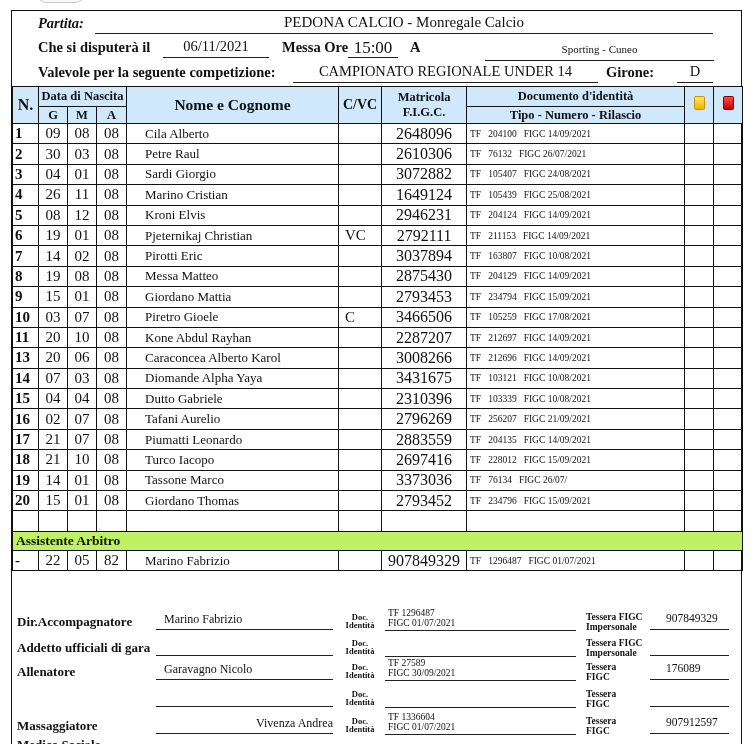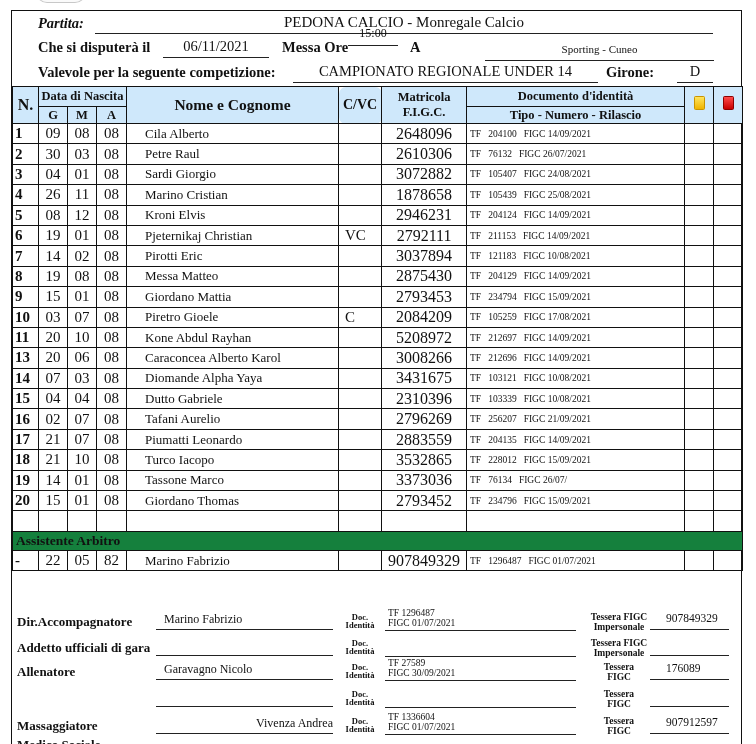--- a/index.html
+++ b/index.html
@@ -11,55 +11,55 @@
   .ul { position:absolute; border-bottom:1.3px solid #222; text-align:center; }
   table.main { position:absolute; left:12px; top:86px; border-collapse:collapse; table-layout:fixed; width:730px; }
   table.main td, table.main th { border:1.5px solid #111; padding:0; overflow:hidden; white-space:nowrap; }
   table.main th { background:#cfe8fb; font-weight:bold; }
   .h1 { height:20px; }
   .h2 { height:17px; }
   th.nhead { font-size:16px; }
   th.dn { font-size:12.5px; }
   th.gma { font-size:12.5px; }
   th.nome { font-size:15.5px; }
-  th.cvc { font-size:14px;border-radius:7px; }
+  th.cvc { font-size:14px; }
   th.matr { font-size:12.5px; line-height:15px; }
   th.doc { font-size:12.5px; }
   tr.row td { height:19.4px; font-size:15px; }
   td.num { font-weight:bold; font-size:15.5px; padding-left:2px !important; text-align:left; }
   td.c { text-align:center; }
   td.name { font-size:13px !important; padding-left:18px !important; }
   td.cvc { font-size:15px; padding-left:6px !important; text-align:left; }
   td.matr { text-align:center; font-size:16px !important; }
   td.doc { font-size:9.5px !important; padding-left:3px !important; }
   td.doc span { margin-right:7px; }
   .card { display:inline-block; width:9px; height:12px; border-radius:1.5px; }
   .card.yellow { background:linear-gradient(#ffe45c,#f0b400); border:1px solid #c99400; }
   .card.red { background:linear-gradient(#ff4a4a,#c80000); border:1px solid #8a0000; }
-  tr.section td { background:#15803d; height:18px; font-weight:bold; font-size:13.5px; padding-left:3px; }
+  tr.section td { background:#bef264; height:18px; font-weight:bold; font-size:13.5px; padding-left:3px; }
   .st-lbl { position:absolute; font-weight:bold; font-size:13px; white-space:nowrap; }
   .st-val { position:absolute; font-size:12px; border-bottom:1.3px solid #222; height:18px; padding-left:8px; box-sizing:border-box; white-space:nowrap; }
   .doc-lbl { position:absolute; font-weight:bold; font-size:8.5px; line-height:8px; text-align:center; width:34px; }
   .doc-val { position:absolute; font-size:9.5px; line-height:9.5px; border-bottom:1.3px solid #222; height:22px; box-sizing:border-box; padding-left:3px; white-space:nowrap; }
-  .tess-lbl { position:absolute; font-weight:bold; font-size:9.5px; line-height:9.5px; text-align:center; white-space:nowrap; }
+  .tess-lbl { position:absolute; font-weight:bold; font-size:9.5px; line-height:9.5px; white-space:nowrap; }
   .tess-val { position:absolute; font-size:11.5px; border-bottom:1.3px solid #222; height:18px; box-sizing:border-box; padding-left:16px; white-space:nowrap; }
 </style>
 </head>
 <body>
 
 <div class="topblob"></div>
 <div class="frame"></div>
 
 <div class="hdr-line lbl" style="left:38px;top:15px;font-style:italic;">Partita:</div>
 <div class="ul" style="left:95px;top:14px;width:618px;height:19px;font-size:15px;"><span>PEDONA CALCIO - Monregale Calcio</span></div>
 
 <div class="hdr-line lbl" style="left:38px;top:39px;">Che si disputerà il</div>
 <div class="ul" style="left:163px;top:38px;width:106px;height:19px;font-size:14.5px;"><span>06/11/2021</span></div>
 <div class="hdr-line lbl" style="left:282px;top:39px;">Messa Ore</div>
-<div class="ul" style="left:348px;top:26px;width:50px;height:19px;font-size:12px;"><span>15:00</span></div>
+<div class="ul" style="left:348px;top:38px;width:50px;height:19px;font-size:17px;"><span>15:00</span></div>
 <div class="hdr-line lbl" style="left:410px;top:39px;">A</div>
 <div class="ul" style="left:485px;top:41px;width:229px;height:19px;font-size:11px;line-height:16px;"><span>Sporting - Cuneo</span></div>
 
 <div class="hdr-line lbl" style="left:38px;top:64px;">Valevole per la seguente competizione:</div>
 <div class="ul" style="left:293px;top:63px;width:305px;height:19px;font-size:14.5px;"><span>CAMPIONATO REGIONALE UNDER 14</span></div>
 <div class="hdr-line lbl" style="left:606px;top:64px;">Girone:</div>
 <div class="ul" style="left:677px;top:63px;width:36px;height:19px;font-size:14.5px;"><span>D</span></div>
 
 <table class="main">
   <colgroup>
@@ -129,21 +129,21 @@
         <td></td>
         <td></td>
       </tr>
       <tr class="row">
         <td class="num">4</td>
         <td class="c">26</td>
         <td class="c">11</td>
         <td class="c">08</td>
         <td class="name">Marino Cristian</td>
         <td class="cvc"></td>
-        <td class="matr">1878658</td>
+        <td class="matr">1649124</td>
         <td class="doc"><span>TF</span><span>105439</span><span>FIGC 25/08/2021</span></td>
         <td></td>
         <td></td>
       </tr>
       <tr class="row">
         <td class="num">5</td>
         <td class="c">08</td>
         <td class="c">12</td>
         <td class="c">08</td>
         <td class="name">Kroni Elvis</td>
@@ -166,21 +166,21 @@
         <td></td>
       </tr>
       <tr class="row">
         <td class="num">7</td>
         <td class="c">14</td>
         <td class="c">02</td>
         <td class="c">08</td>
         <td class="name">Pirotti Eric</td>
         <td class="cvc"></td>
         <td class="matr">3037894</td>
-        <td class="doc"><span>TF</span><span>121183</span><span>FIGC 10/08/2021</span></td>
+        <td class="doc"><span>TF</span><span>163807</span><span>FIGC 10/08/2021</span></td>
         <td></td>
         <td></td>
       </tr>
       <tr class="row">
         <td class="num">8</td>
         <td class="c">19</td>
         <td class="c">08</td>
         <td class="c">08</td>
         <td class="name">Messa Matteo</td>
         <td class="cvc"></td>
@@ -201,33 +201,33 @@
         <td></td>
         <td></td>
       </tr>
       <tr class="row">
         <td class="num">10</td>
         <td class="c">03</td>
         <td class="c">07</td>
         <td class="c">08</td>
         <td class="name">Piretro Gioele</td>
         <td class="cvc">C</td>
-        <td class="matr">2084209</td>
+        <td class="matr">3466506</td>
         <td class="doc"><span>TF</span><span>105259</span><span>FIGC 17/08/2021</span></td>
         <td></td>
         <td></td>
       </tr>
       <tr class="row">
         <td class="num">11</td>
         <td class="c">20</td>
         <td class="c">10</td>
         <td class="c">08</td>
         <td class="name">Kone Abdul Rayhan</td>
         <td class="cvc"></td>
-        <td class="matr">5208972</td>
+        <td class="matr">2287207</td>
         <td class="doc"><span>TF</span><span>212697</span><span>FIGC 14/09/2021</span></td>
         <td></td>
         <td></td>
       </tr>
       <tr class="row">
         <td class="num">13</td>
         <td class="c">20</td>
         <td class="c">06</td>
         <td class="c">08</td>
         <td class="name">Caraconcea Alberto Karol</td>
@@ -285,21 +285,21 @@
         <td></td>
         <td></td>
       </tr>
       <tr class="row">
         <td class="num">18</td>
         <td class="c">21</td>
         <td class="c">10</td>
         <td class="c">08</td>
         <td class="name">Turco Iacopo</td>
         <td class="cvc"></td>
-        <td class="matr">3532865</td>
+        <td class="matr">2697416</td>
         <td class="doc"><span>TF</span><span>228012</span><span>FIGC 15/09/2021</span></td>
         <td></td>
         <td></td>
       </tr>
       <tr class="row">
         <td class="num">19</td>
         <td class="c">14</td>
         <td class="c">01</td>
         <td class="c">08</td>
         <td class="name">Tassone Marco</td>

